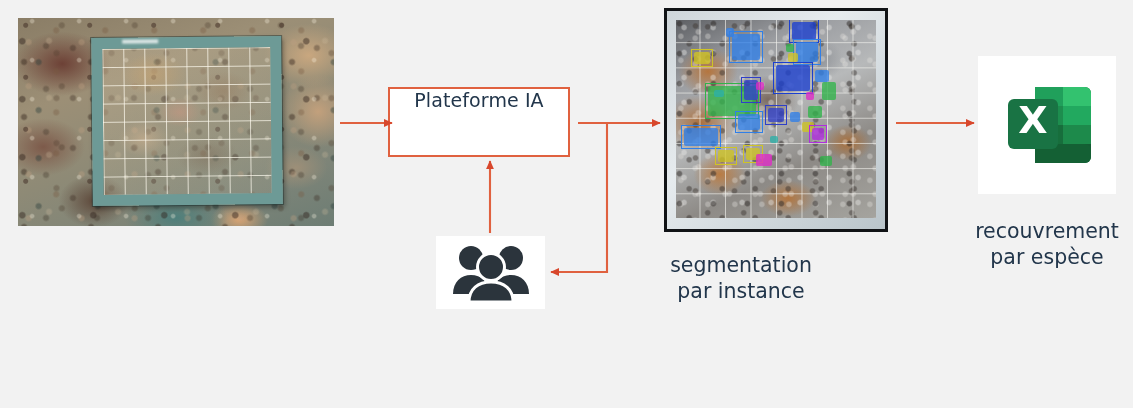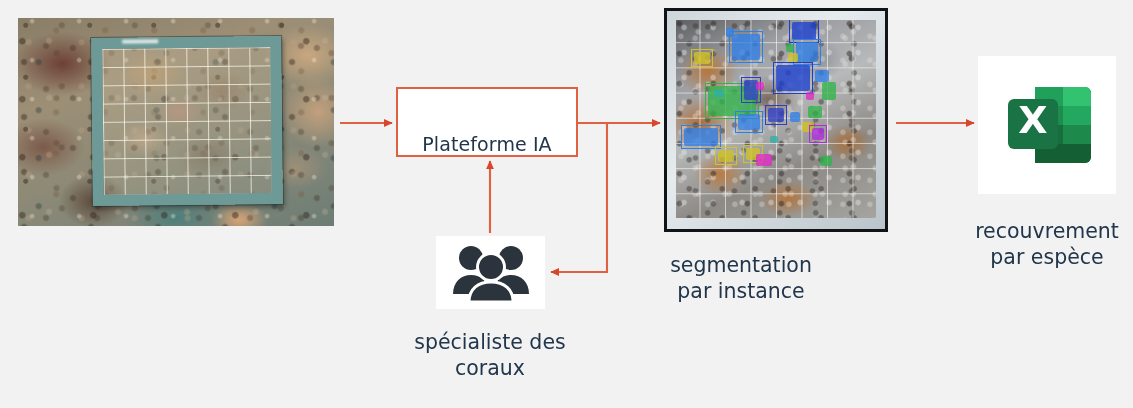--- a/index.html
+++ b/index.html
@@ -99,27 +99,27 @@
       radial-gradient(ellipse 46px 30px at 30% 18%, rgba(205,165,110,.5) 0%, rgba(205,165,110,0) 72%),
       radial-gradient(ellipse 40px 28px at 72% 30%, rgba(150,120,92,.45) 0%, rgba(150,120,92,0) 72%),
       radial-gradient(ellipse 34px 24px at 24% 62%, rgba(226,188,150,.4) 0%, rgba(226,188,150,0) 74%),
       radial-gradient(ellipse 42px 26px at 62% 74%, rgba(120,100,80,.4) 0%, rgba(120,100,80,0) 74%),
       radial-gradient(ellipse 30px 20px at 46% 44%, rgba(225,150,130,.35) 0%, rgba(225,150,130,0) 74%),
       linear-gradient(150deg, rgba(214,198,168,.28), rgba(170,170,150,.22));
   }
 
   
   #platform-box {
-    left: 396px; top: 87px;
+    left: 388px; top: 87px;
     width: 182px; height: 70px;
     background: #ffffff;
     border: 2px solid #e0613f;
     box-sizing: border-box;
     display: flex;
-    align-items: flex-end;
+    align-items: flex-start;
     justify-content: center;
   }
   #platform-box .box-label {
     font-size: 19px;
     color: #22364b;
     letter-spacing: .1px;
     white-space: nowrap;
   }
 
   
@@ -332,20 +332,18 @@
     </defs>
     <g stroke="#e0613f" stroke-width="2.1" fill="none">
       <line x1="340" y1="123" x2="392" y2="123" marker-end="url(#ah)"></line>
       <path d="M578 123 H660" marker-end="url(#ah)"></path>
       <line x1="896" y1="123" x2="974" y2="123" marker-end="url(#ah)"></line>
       <path d="M607 123 V272 H551" marker-end="url(#ah)"></path>
       <line x1="490" y1="233" x2="490" y2="161" marker-end="url(#ah)"></line>
     </g>
   </svg>
 
-  <div class="caption" id="caption-specialist">spécialiste des
-coraux</div>
   <div class="caption" id="caption-segmentation">segmentation
 par instance</div>
   <div class="caption" id="caption-excel">recouvrement
 par espèce</div>
 
 </div>
 
 </body></html>

